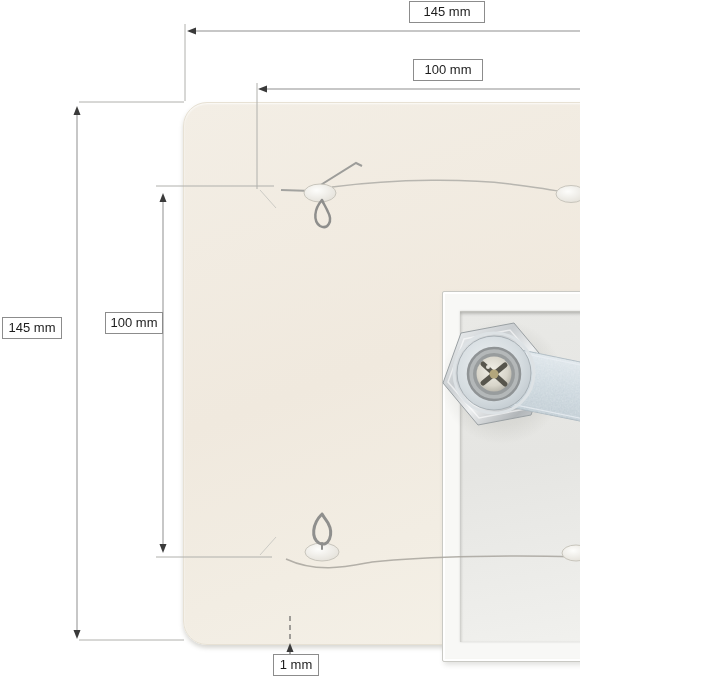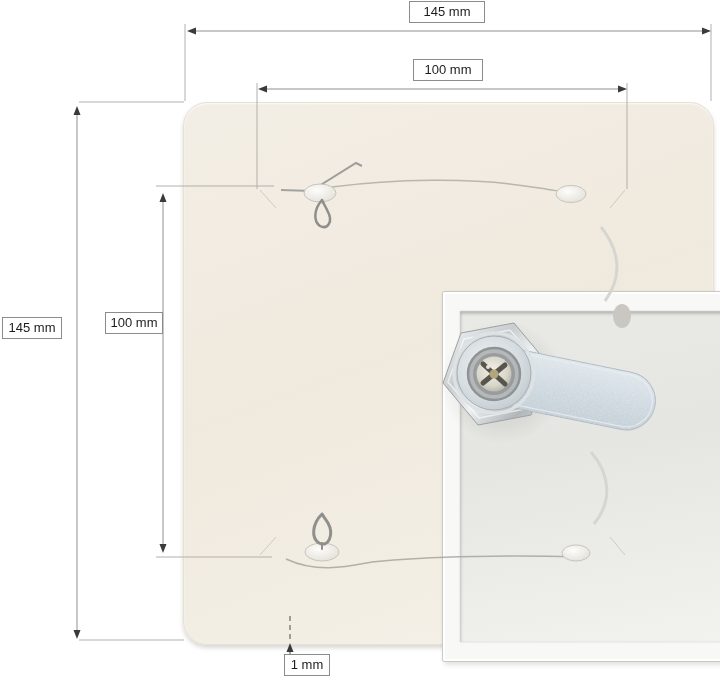--- a/index.html
+++ b/index.html
@@ -1,17 +1,17 @@
 <!DOCTYPE html>
 <html><head>
 <meta charset="utf-8">
 <style>
   html,body{margin:0;padding:0;background:#ffffff;}
   #stage{
-    position:relative;width:720px;height:676px;overflow:hidden;
+    position:relative;width:580px;height:676px;overflow:hidden;
     background:#ffffff;
     font-family:"Liberation Sans",sans-serif;
   }
   
   #panel{
     position:absolute;left:183px;top:102px;width:529px;height:541px;
     border-radius:24px;
     background:linear-gradient(160deg,#f3eee5 0%,#f0e9de 45%,#f2ede3 70%,#f6f2e9 100%);
     border:1px solid #e7e1d4;
     box-shadow:0 3px 4px rgba(120,115,100,.28), inset 0 1px 2px rgba(255,255,255,.8);
@@ -34,21 +34,21 @@
   
   .dim-label{
     position:absolute;background:#ffffff;border:1px solid #8c8c8c;
     font-size:13px;line-height:15px;color:#1c1c1c;text-align:center;
     padding:2px 0 3px;box-sizing:border-box;
   }
   #lbl-top-outer{left:409px;top:1px;width:76px;}
   #lbl-top-inner{left:413px;top:59px;width:70px;}
   #lbl-left-outer{left:2px;top:317px;width:60px;}
   #lbl-left-inner{left:105px;top:312px;width:58px;}
-  #lbl-thickness{left:284px;top:654px;width:46px;}
+  #lbl-thickness{left:273px;top:654px;width:46px;}
   #overlay{position:absolute;left:0;top:0;pointer-events:none;}
 </style>
 </head>
 <body>
 
 <div id="stage">
 
   <div id="panel">
 
     <div id="frame">

